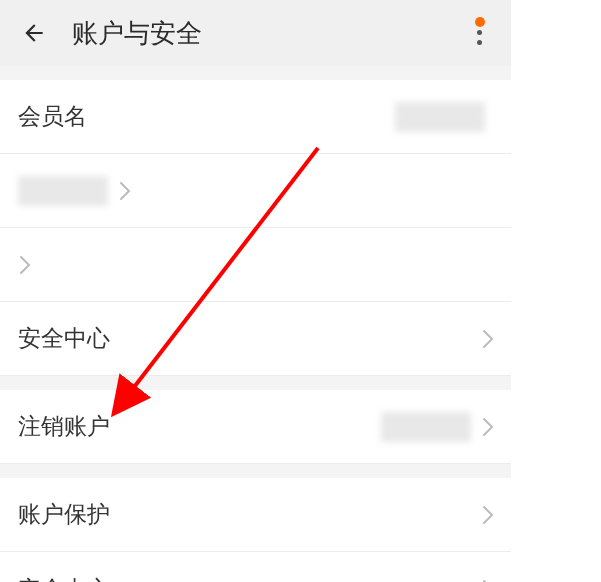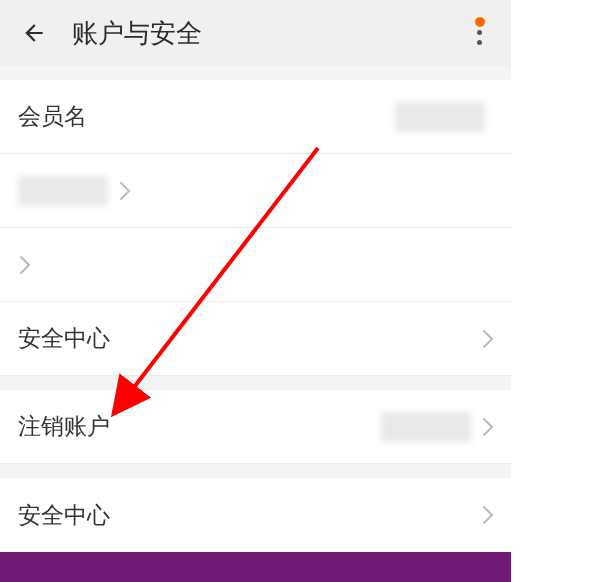--- a/index.html
+++ b/index.html
@@ -141,20 +141,28 @@
     <div class="row-value"></div>
     <div class="chevron">
       <svg width="12" height="20" viewBox="0 0 12 20">
           <path d="M2 2l8 8-8 8" stroke="#bbb" stroke-width="2" fill="none" stroke-linecap="round"></path>
         </svg>
     </div>
   </div>
 
   <div class="gap"></div>
 
+  <div class="row">
+    <div class="row-label">账户保护</div>
+    <div class="chevron">
+      <svg width="12" height="20" viewBox="0 0 12 20">
+          <path d="M2 2l8 8-8 8" stroke="#bbb" stroke-width="2" fill="none" stroke-linecap="round"></path>
+        </svg>
+    </div>
+  </div>
 
   <div class="row" style="border-bottom:none;">
     <div class="row-label">安全中心</div>
     <div class="chevron">
       <svg width="12" height="20" viewBox="0 0 12 20">
           <path d="M2 2l8 8-8 8" stroke="#bbb" stroke-width="2" fill="none" stroke-linecap="round"></path>
         </svg>
     </div>
   </div>
 

